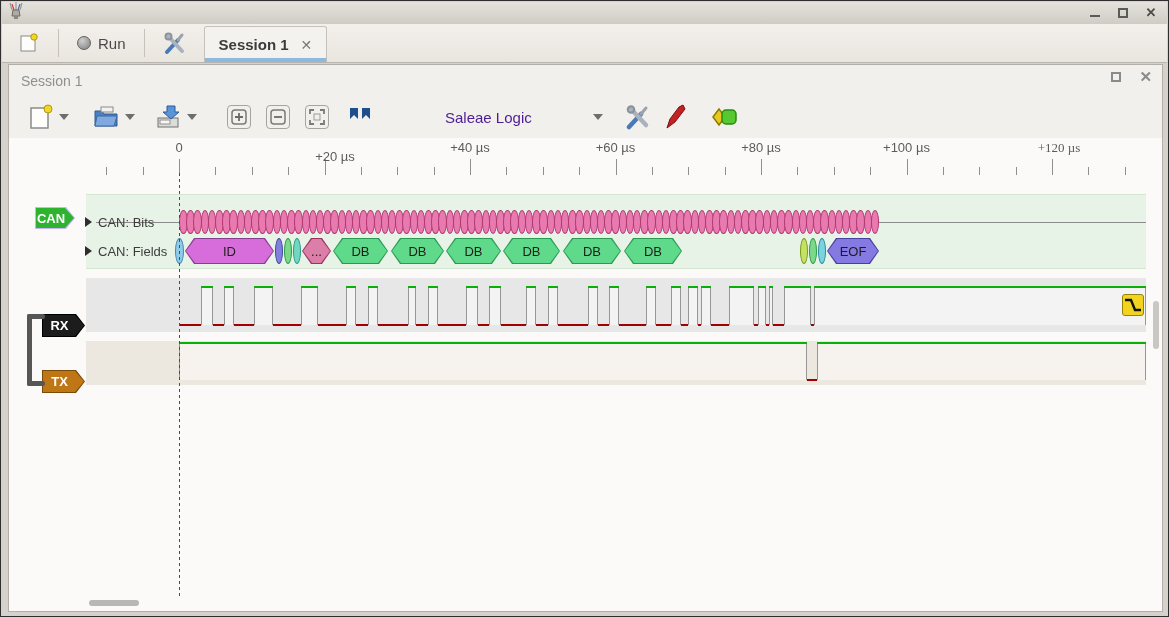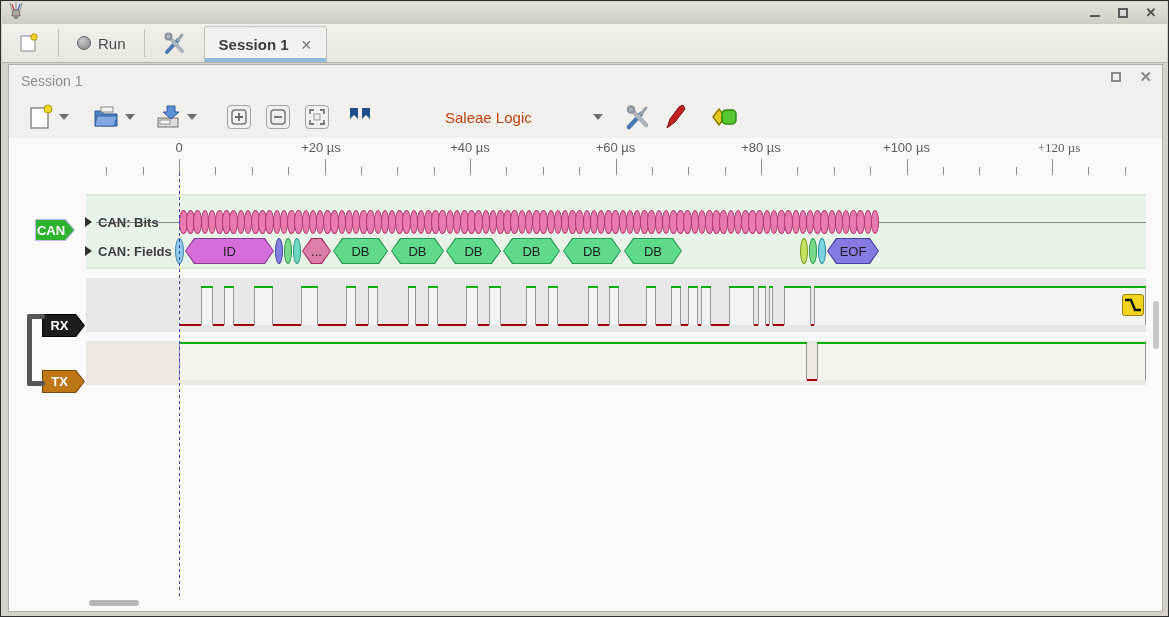--- a/index.html
+++ b/index.html
@@ -45,21 +45,21 @@
   
   .sesstb { position:relative; height:42px; display:flex; align-items:center; padding-left:20px; }
   .icb { display:flex; align-items:center; justify-content:center; }
   .caret { width:0; height:0; border-left:5px solid transparent; border-right:5px solid transparent;
     border-top:6px solid #6e6e6e; margin:0 10px 0 6px; }
   .sqbtn { width:24px; height:24px; border:1px solid #a8a49d; border-radius:4px;
     background:linear-gradient(#fbfaf9,#ecroe9e4); display:flex; align-items:center; justify-content:center; }
   .combo { height:34px; border:1px solid #b7b2aa; border-radius:4px; background:#fcfbfa;
     display:flex; align-items:center; padding:0 12px; color:#555; font-size:15px; }
   .combo .caret { margin:0 0 0 auto; }
-  .devsel { display:flex; align-items:center; width:168px; color:#c2410c; font-size:15px; }
+  .devsel { display:flex; align-items:center; width:168px; color:#4c1d95; font-size:15px; }
   
   .viewbg { position:absolute; left:8px; top:136px; width:1153px; height:474px; background:#fbfaf8; }
   #stage { position:absolute; inset:0; font-family:"Liberation Sans", sans-serif; }
   .tick-label { position:absolute; top:139px; width:80px; text-align:center;
     font-size:13px; color:#5c5c5c; }
   .tick { position:absolute; width:1px; background:#8f8f8f; }
   .tick.major { top:158px; height:16px; }
   .tick.minor { top:166px; height:8px; }
   .band { position:absolute; }
   .bitline { position:absolute; height:1px; background:#8a8a8a; }
@@ -68,21 +68,21 @@
   .f-hex { position:absolute; }
   .f-hex, .f-hex .in { clip-path: polygon(9px 0, calc(100% - 9px) 0, 100% 50%, calc(100% - 9px) 100%, 9px 100%, 0 50%); }
   .f-hex .in { position:absolute; inset:1px; display:flex; align-items:center; justify-content:center;
     font-size:13px; color:#1d1d1d; }
   .chtag { position:absolute; }
   .chtag, .chtag .in { clip-path: polygon(0 0, calc(100% - 9px) 0, 100% 50%, calc(100% - 9px) 100%, 0 100%); }
   .chtag .in { position:absolute; inset:1px; display:flex; align-items:center; justify-content:center;
     padding-right:8px; color:#fff; font-size:13px; font-weight:bold; }
   .rowarrow { position:absolute; width:0; height:0; border-top:5px solid transparent;
     border-bottom:5px solid transparent; border-left:7px solid #2e2e2e; }
-  .rowlbl { position:absolute; font-size:13px; color:#3c3c3c;font-weight:bold; }
+  .rowlbl { position:absolute; font-size:13px; color:#3c3c3c; }
   .wave-high { position:absolute; background:rgba(255,255,255,0.5);
     border-left:1px solid #979797; border-right:1px solid #979797; }
   .wave-line { position:absolute; height:2px; }
   .cursorline { position:absolute; top:172px; height:424px; width:1px;
     background:repeating-linear-gradient(180deg,#3b3bd0 0 3px,transparent 3px 6px); }
   .trigbox { position:absolute; width:22px; height:22px; background:#f2d41e;
     border:1px solid #93830a; border-radius:3px; display:flex; align-items:center; justify-content:center; }
   .bracket { position:absolute; background:#565656; border-radius:2px; }
   .hscroll { position:absolute; left:88px; top:599px; width:50px; height:6px; background:#b7b7b7; border-radius:3px; }
   .vscroll { position:absolute; left:1152px; top:300px; width:6px; height:48px; background:#c9c7c3; border-radius:3px; }
@@ -217,21 +217,21 @@
         </svg>
       </span>
     </div>
     <div class="viewbg" style="left:0; top:73px; width:1153px; height:473px;"></div>
   </div>
 
   <div id="stage">
       <div class="tick major" style="left: 178px;"></div>
       <div class="tick-label" style="left: 138px;">0</div>
       <div class="tick major" style="left: 323.5px;"></div>
-      <div class="tick-label" style="left: 280px;">+20 µs</div>
+      <div class="tick-label" style="left: 294px; margin-top: 9px;">+20 µs</div>
       <div class="tick major" style="left: 469px;"></div>
       <div class="tick-label" style="left: 429px;">+40 µs</div>
       <div class="tick major" style="left: 614.5px;"></div>
       <div class="tick-label" style="left: 574.5px;">+60 µs</div>
       <div class="tick major" style="left: 760px;"></div>
       <div class="tick-label" style="left: 720px;">+80 µs</div>
       <div class="tick major" style="left: 905.5px;"></div>
       <div class="tick-label" style="left: 865.5px;">+100 µs</div>
       <div class="tick major" style="left: 1051px;"></div>
       <div class="tick-label" style="left: 1018px; font-family: Liberation Serif, serif;">+120 µs</div>
@@ -254,21 +254,21 @@
       <div class="tick minor" style="left: 869px;"></div>
       <div class="tick minor" style="left: 942px;"></div>
       <div class="tick minor" style="left: 978px;"></div>
       <div class="tick minor" style="left: 1015px;"></div>
       <div class="tick minor" style="left: 1087px;"></div>
       <div class="tick minor" style="left: 1124px;"></div>
       <div class="band" style="left: 85px; top: 193px; width: 1060px; height: 75px; background: rgb(232, 243, 232); border-top: 1px solid rgb(210, 230, 210); border-bottom: 1px solid rgb(210, 230, 210);"></div>
       <div class="bitline" style="left: 95px; top: 221px; width: 1050px;"></div>
       <div class="band" style="left: 85px; top: 277px; width: 1060px; height: 54px; background: rgb(231, 231, 231);"></div>
       <div class="band" style="left: 85px; top: 340px; width: 1060px; height: 44px; background: rgb(236, 231, 223);"></div>
-      <div class="chtag" style="left: 34px; top: 218px; width: 40px; height: 22px; background: #c4b5fd;">
+      <div class="chtag" style="left: 34px; top: 206px; width: 40px; height: 22px; background: #c4b5fd;">
         <div class="in" style="background: linear-gradient(rgb(46, 179, 46), rgb(46, 179, 46));">CAN</div>
       </div>
       <div class="rowarrow" style="left: 84px; top: 216px;"></div>
       <div class="rowlbl" style="left: 97px; top: 214px;">CAN: Bits</div>
       <div class="rowarrow" style="left: 84px; top: 245px;"></div>
       <div class="rowlbl" style="left: 97px; top: 243px;">CAN: Fields</div>
       <div class="bit-oval" style="left: 178px; top: 209px; width: 8.5px; height: 24px; background: rgb(232, 122, 176); border: 1px solid rgb(178, 58, 114);"></div>
       <div class="bit-oval" style="left: 185.206px; top: 209px; width: 8.5px; height: 24px; background: rgb(232, 122, 176); border: 1px solid rgb(178, 58, 114);"></div>
       <div class="bit-oval" style="left: 192.412px; top: 209px; width: 8.5px; height: 24px; background: rgb(232, 122, 176); border: 1px solid rgb(178, 58, 114);"></div>
       <div class="bit-oval" style="left: 199.619px; top: 209px; width: 8.5px; height: 24px; background: rgb(232, 122, 176); border: 1px solid rgb(178, 58, 114);"></div>

